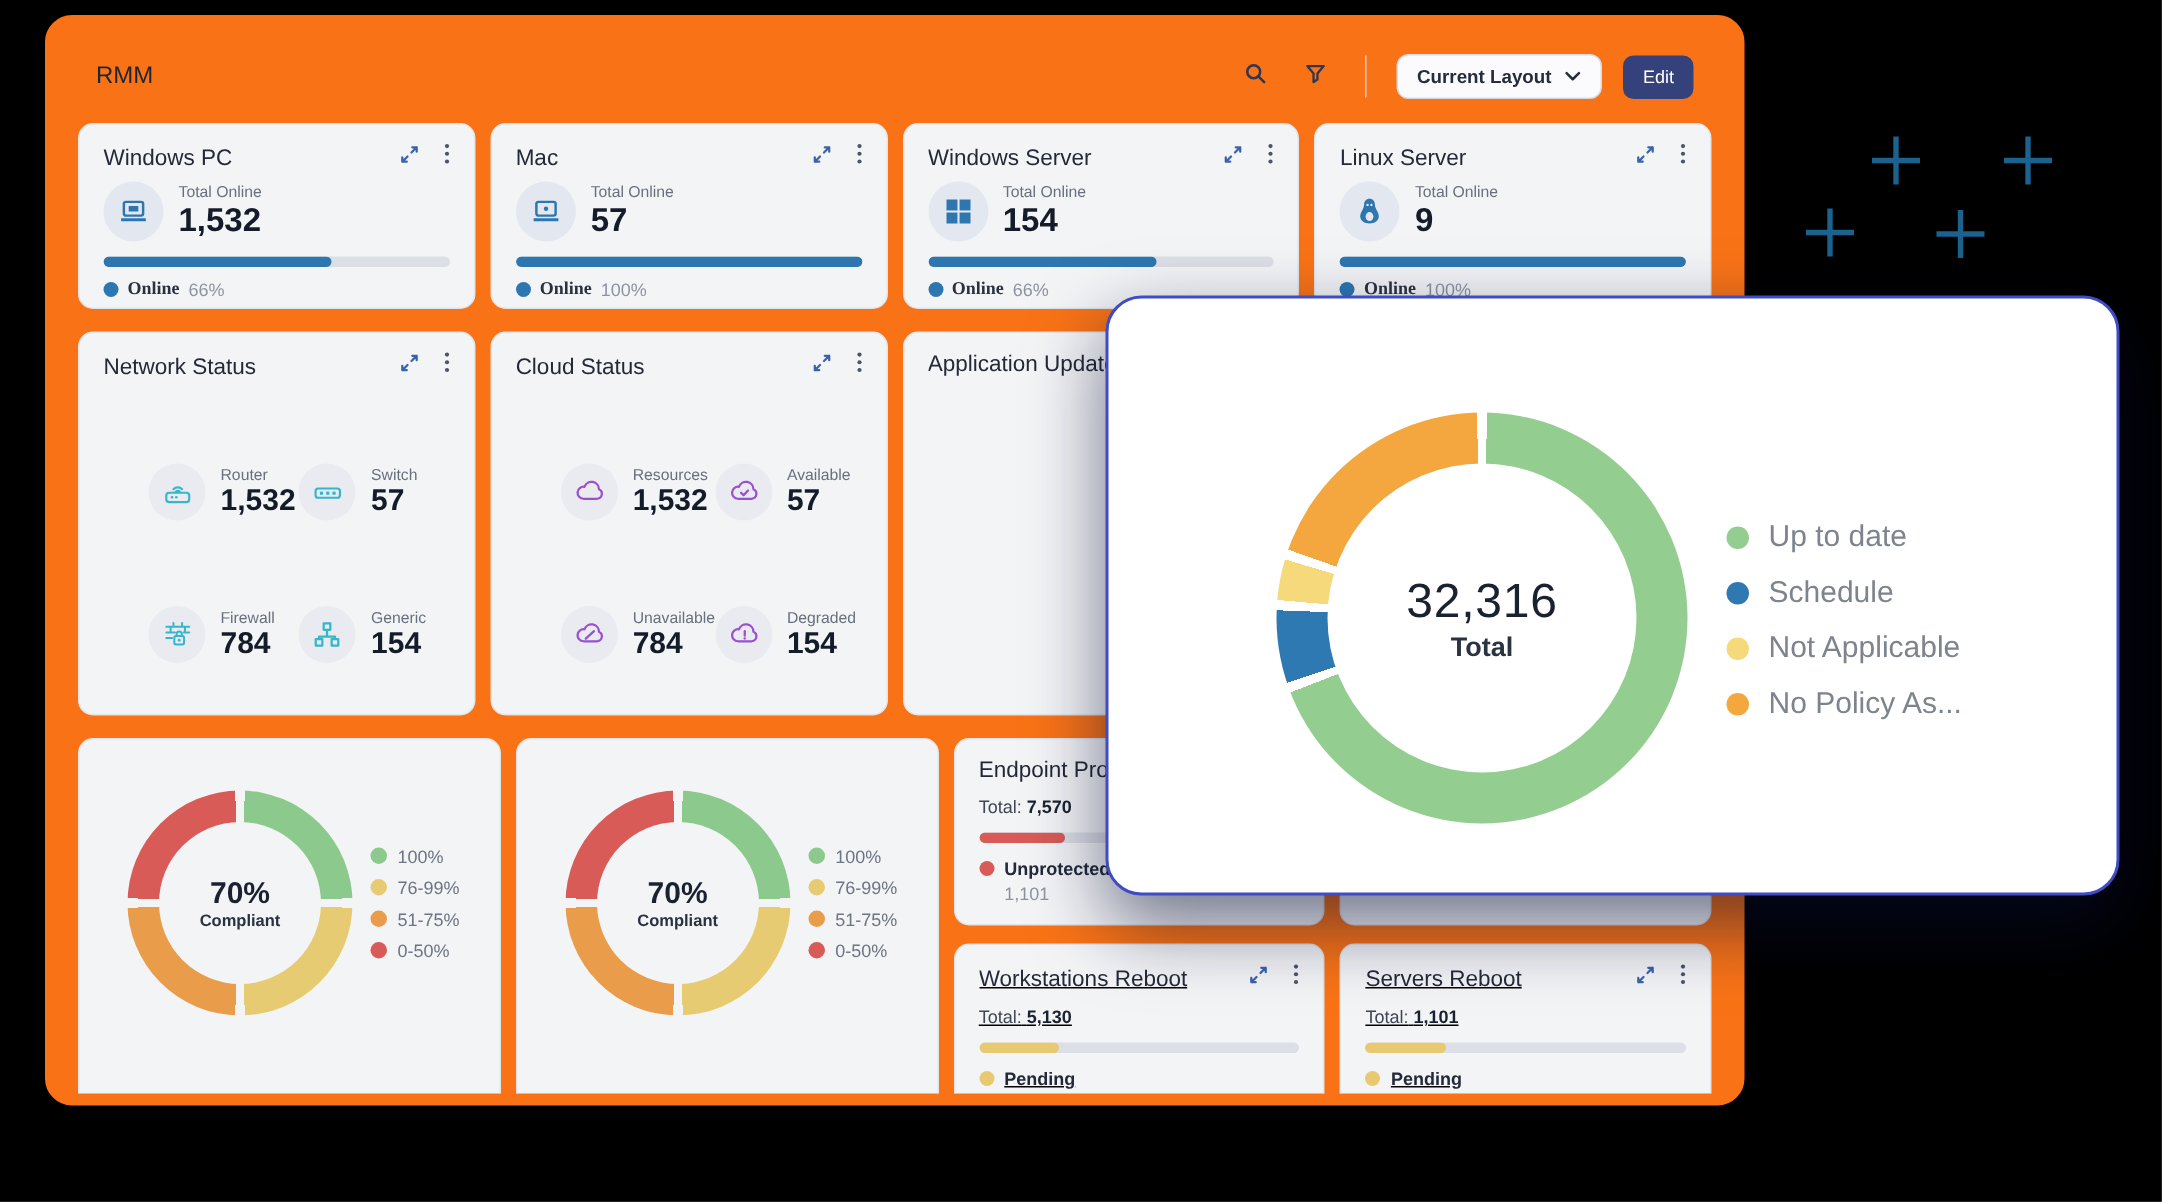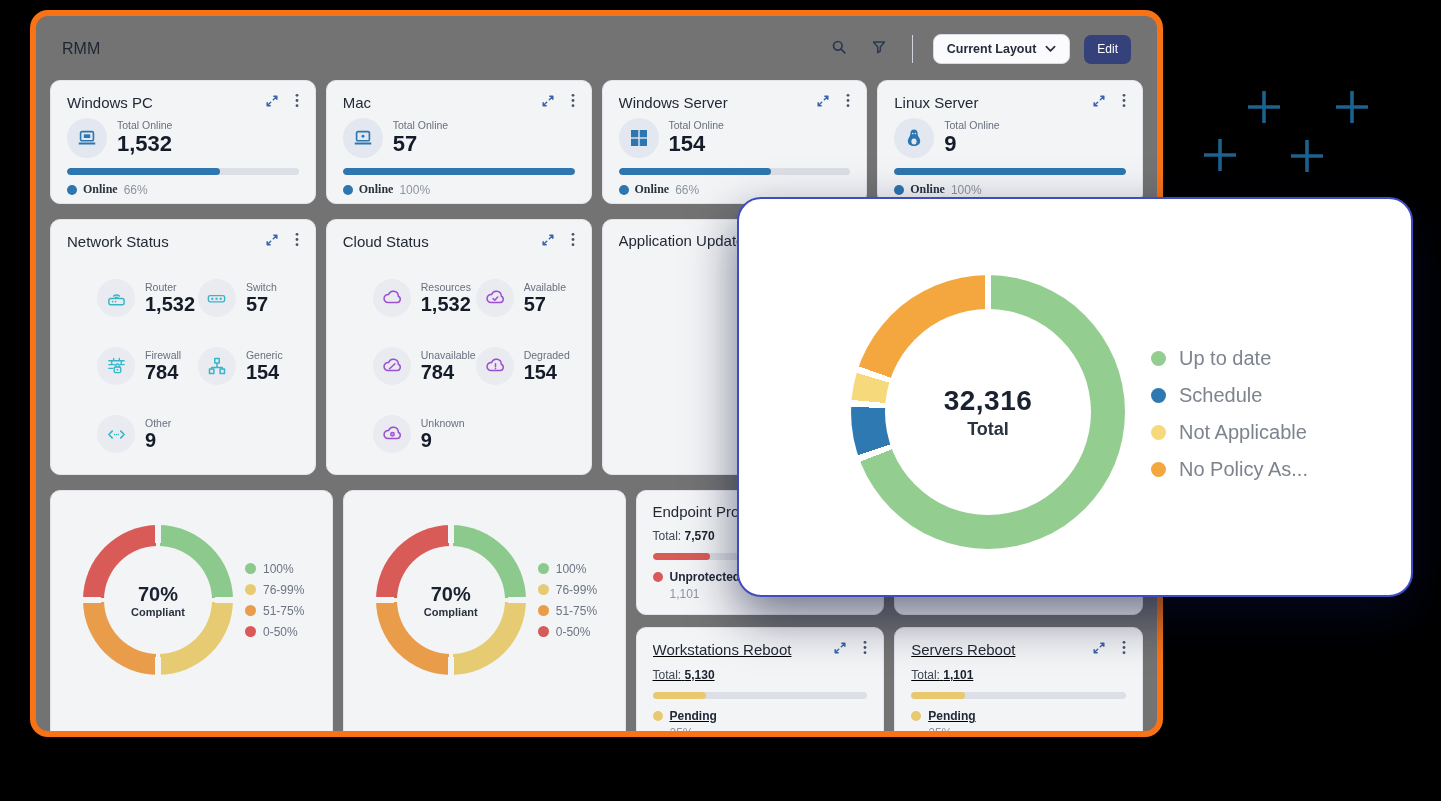--- a/index.html
+++ b/index.html
@@ -1,21 +1,21 @@
 <!DOCTYPE html>
 <html><head>
 <meta charset="utf-8">
 <style>
   * { margin:0; padding:0; box-sizing:border-box; }
   html,body { width:1441px; height:801px; background:#000; overflow:hidden;
     font-family:"Liberation Sans","DejaVu Sans",sans-serif; position:relative; }
 
   
   .window { position:absolute; left:30px; top:10px; width:1133px; height:727px;
-    background:#737373; border:6px solid #f97316; border-radius:18px; overflow:hidden; }
+    background:#f97316; border:8px solid #f97316; border-radius:18px; overflow:hidden; }
 
   .header { display:flex; align-items:center; height:58px; padding:8px 26px 0 26px; }
   .app-title { font-size:16px; color:#1e2533; }
   .header-controls { margin-left:auto; display:flex; align-items:center; gap:14px; }
   .icon-btn { width:26px; height:26px; display:flex; align-items:center; justify-content:center; cursor:pointer; }
   .hdr-divider { width:1px; height:28px; background:#cfd3db; margin:0 6px; }
   .layout-pill { height:30px; display:flex; align-items:center; gap:9px; background:#fbfbfd;
     border:1px solid #d7dae2; border-radius:8px; padding:0 13px; font-size:12.5px; font-weight:bold; color:#242c3e; cursor:pointer; }
   .edit-btn { height:29px; padding:0 13px; background:#35417a; border:none; border-radius:7px;
     color:#fff; font-size:12px; font-weight:normal; font-family:inherit; cursor:pointer; }
@@ -40,21 +40,21 @@
   .fill-blue { background:#2e76af; } .fill-red { background:#d95b57; } .fill-yellow { background:#e8c96f; }
   .status-line { display:flex; align-items:center; gap:6px; margin-top:7px; font-size:12px; }
   .dot { width:10px; height:10px; border-radius:50%; flex:none; }
   .dot-blue { background:#2e76af; } .dot-red { background:#d95b57; } .dot-yellow { background:#e8c96f; }
   .status-strong { color:#2a3240; font-weight:bold;font-family:Liberation Serif, serif; }
   .status-muted { color:#8d94a1; }
 
   
   .card-r2 { height:256px; }
   .ns-grid { display:grid; grid-template-columns:1fr 1fr; row-gap:30px; margin-top:28px; padding-left:30px; }
-  .ns-item { display:flex; align-items:center; gap:10px; }
+  .ns-item { display:flex; align-items:center; gap:10px;margin-top:27px; }
   .icon-circle-sm { width:38px; height:38px; border-radius:50%; background:#e9ebf0; display:flex; align-items:center; justify-content:center; flex:none; }
   .ns-text .ns-label { font-size:10.5px; color:#68707e; }
   .ns-text .ns-value { font-size:20px; font-weight:bold; color:#151c29; line-height:1.15; }
 
   
   .card-tall { height:285px; }
   .donut-area { display:flex; align-items:center; margin-top:22px; }
   .donut150 { width:150px; height:150px; border-radius:50%; position:relative; margin-left:16px; flex:none;text-align:right; }
   .donut150::after { content:''; position:absolute; inset:21px; background:#f3f4f6; border-radius:50%; }
   .donut-center { position:absolute; inset:0; display:flex; flex-direction:column; align-items:center; justify-content:center; z-index:1; }
@@ -70,21 +70,21 @@
   .total-row b { color:#1a2130; }
   .status-head { margin-top:10px; display:flex; align-items:center; gap:7px; font-size:12px; font-weight:bold; color:#23293a; }
   .sub-value { margin:3px 0 0 17px; font-size:12px; color:#8d94a1; }
 
   
   .overlay { position:absolute; left:737px; top:197px; width:676px; height:400px; background:#fff;
     border:2px solid #3f4cc2; border-radius:24px; z-index:5; box-shadow:0 20px 50px rgba(8,12,50,.55); }
   .big-donut { position:absolute; left:112px; top:76px; width:274px; height:274px; border-radius:50%; }
   .big-donut::after { content:''; position:absolute; inset:34px; background:#fff; border-radius:50%; }
   .big-center { position:absolute; inset:0; display:flex; flex-direction:column; align-items:center; justify-content:center; z-index:1; }
-  .bc-value { font-size:28px; font-weight:bold; color:#1a2130; letter-spacing:.5px; }
+  .bc-value { font-size:32px; font-weight:normal; color:#1a2130; letter-spacing:.5px; }
   .bc-label { font-size:18px; font-weight:bold; color:#2a3342; margin-top:2px; }
   .big-legend { position:absolute; left:412px; top:148px; display:flex; flex-direction:column; gap:14px; }
   .big-legend-item { display:flex; align-items:center; gap:13px; font-size:20px; color:#7d848e; white-space:nowrap; }
   .big-dot { width:15px; height:15px; border-radius:50%; flex:none; }
 
   
   .plus { position:absolute; width:36px; height:36px; }
 </style>
 </head>
 <body>

